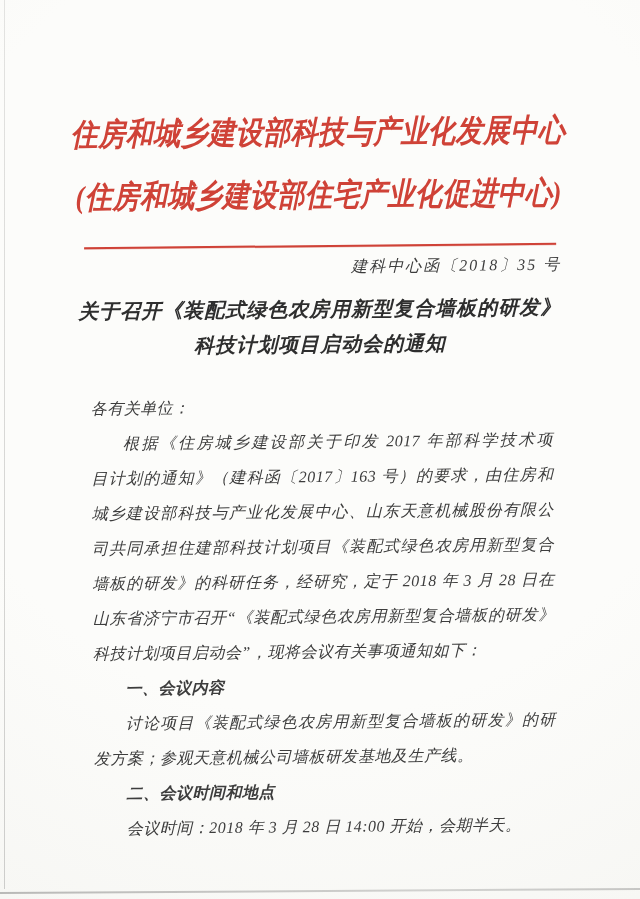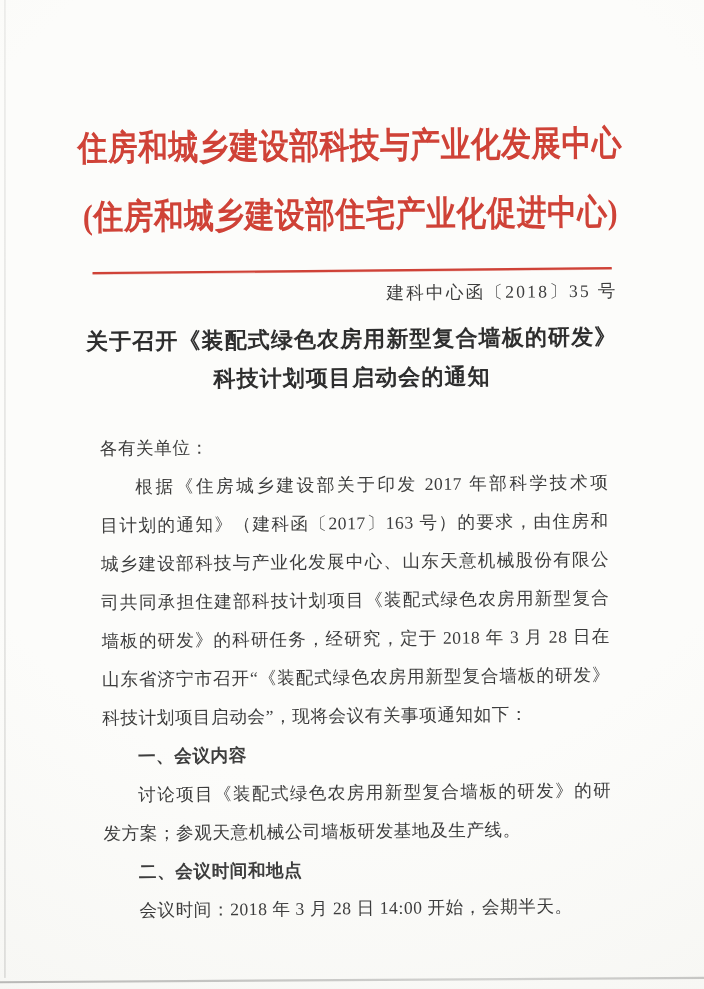--- a/index.html
+++ b/index.html
@@ -7,20 +7,21 @@
     width: 640px; height: 899px;
     background: #efefed;
     font-family: "Liberation Serif", "DejaVu Serif", serif;
     overflow: hidden;
   }
   .page {
     position: relative;
     width: 640px; height: 899px;
     background: radial-gradient(circle at 50% 35%, #fcfcfa 60%, #f7f7f4 100%);
     overflow: hidden;
+    font-style: italic;
   }
   .content {
     transform: rotate(-0.55deg);
     transform-origin: 50% 40%;
     padding-top: 101px;
   }
   .org-header {
     text-align: center;
     color: var(--accent, #cf4237);
     font-weight: bold;

